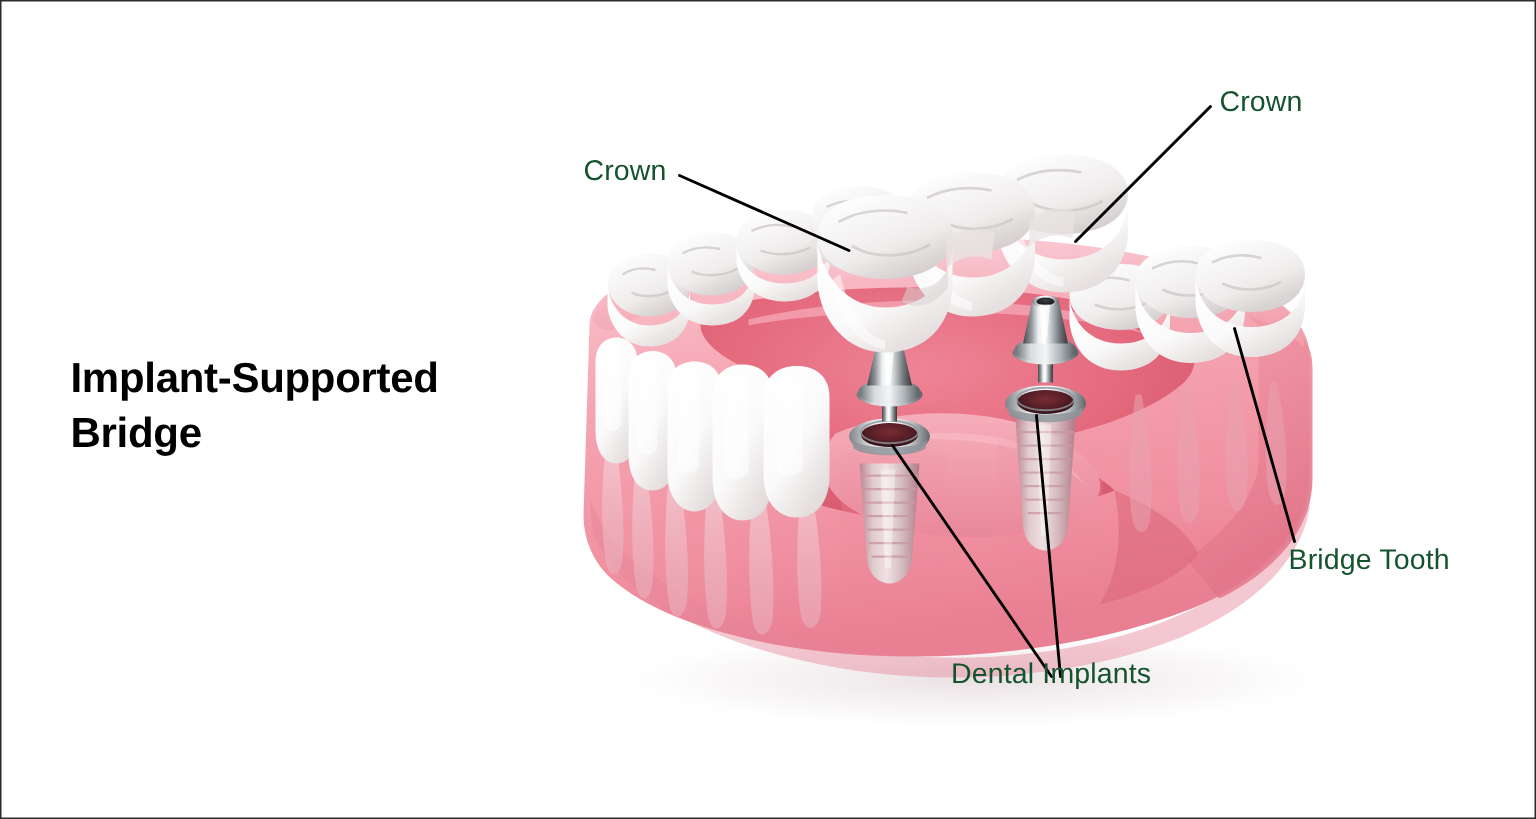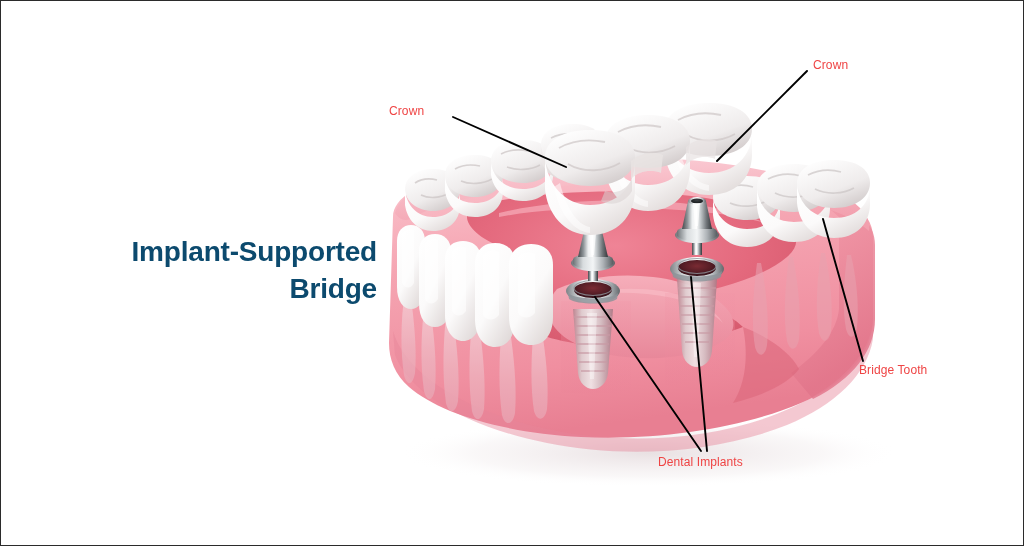--- a/index.html
+++ b/index.html
@@ -21,38 +21,37 @@
 
   
   #title {
     position: absolute;
     left: 46px;
     top: 233px;
     width: 330px;
     font-size: 28px;
     font-weight: bold;
     line-height: 1.32;
-    color: #0c4a6e;
+    color: #000000;
     letter-spacing: -0.2px;
     white-space: pre-line;
-    text-align: right;
   }
 
   
   .callout {
     position: absolute;
-    font-size: 12px;
-    color: #ef4444;
+    font-size: 19px;
+    color: #14532d;
     white-space: nowrap;
     letter-spacing: 0.1px;
   }
   #label-crown-left   { left: 388px; top: 103px; }
   #label-crown-right  { left: 812px; top: 57px;  }
   #label-healthy      { left: 858px; top: 362px; }
-  #label-implants     { left: 633px; top: 454px; margin-left: 24px; }
+  #label-implants     { left: 633px; top: 438px; }
 
   
   #art {
     position: absolute;
     left: 0; top: 0;
     width: 1024px;
     height: 546px;
   }
 </style>
 </head>

